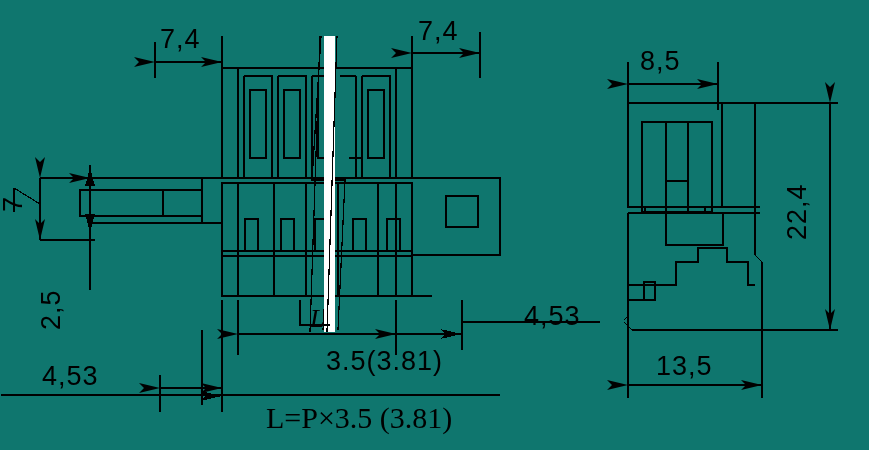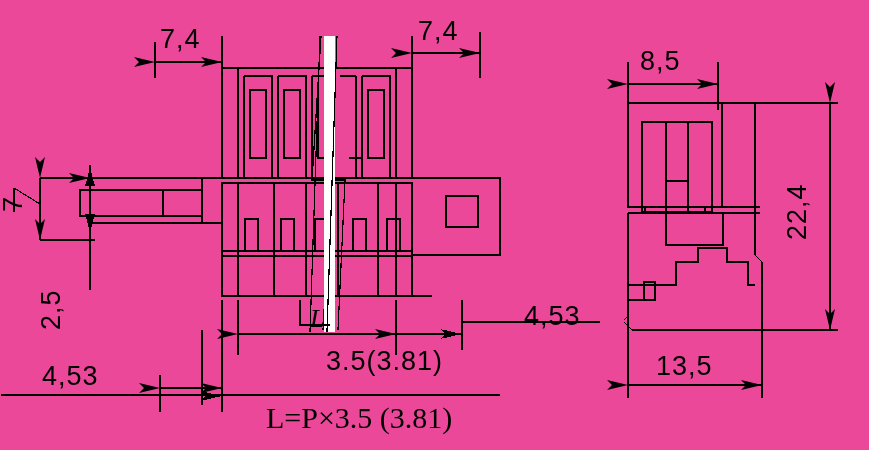--- a/index.html
+++ b/index.html
@@ -1,18 +1,18 @@
 <!DOCTYPE html>
 <html><head>
 <meta charset="utf-8">
 <style>
   html,body{margin:0;padding:0;background:#ffffff;}
   body{width:869px;height:450px;overflow:hidden;
        font-family:"Liberation Sans", sans-serif;}
-  #stage{position:relative;width:869px;height:450px;background:#ec4899;}
+  #stage{position:relative;width:869px;height:450px;background:#0f766e;}
   svg{display:block;}
   .dimtext{font-family:"Liberation Sans", sans-serif;font-size:27px;fill:#000;
            letter-spacing:1px;}
   .formula{font-family:"Liberation Serif", serif;font-size:30px;fill:#000;}
   .lbl-L{font-family:"Liberation Serif", serif;font-size:26px;fill:#000;
          font-style:italic;}
 </style>
 </head>
 <body>
 

